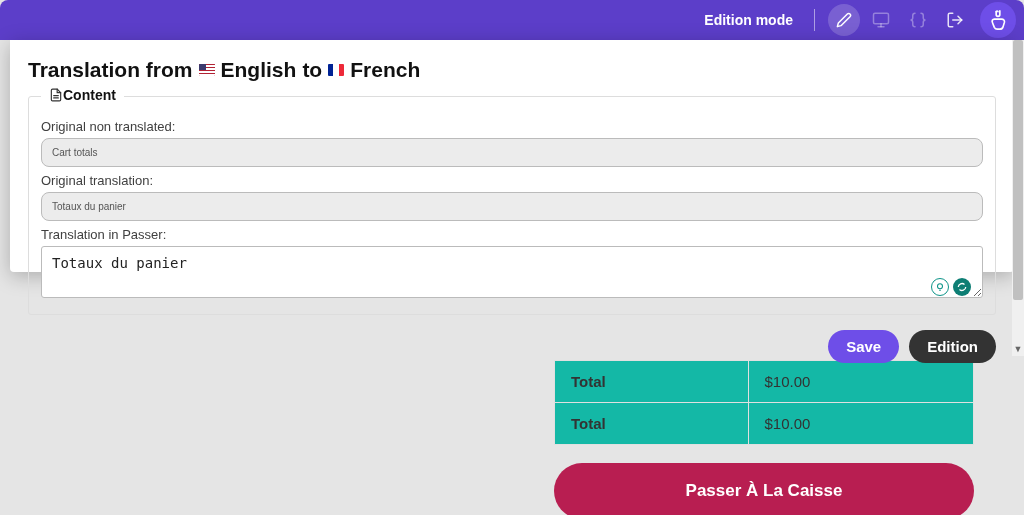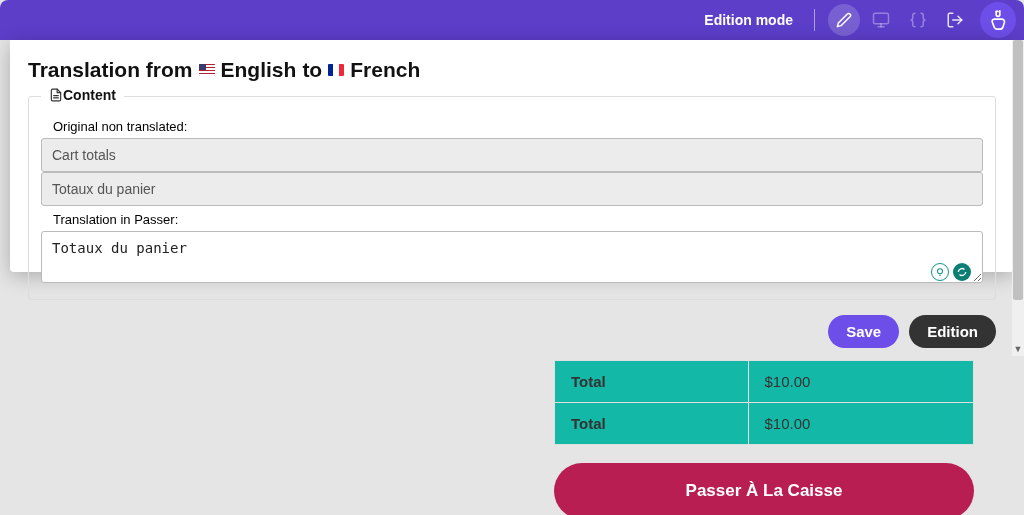--- a/index.html
+++ b/index.html
@@ -60,24 +60,24 @@
       border: 1px solid #ddd; border-radius: 3px; padding: 16px 12px 12px 12px;
       position: relative;
     }
     .legend {
       position: absolute; top: -10px; left: 12px; background: #fff;
       padding: 0 8px; font-size: 14px; font-weight: 700; color: #111;
       display: flex; align-items: center; 
     }
     .doc-icon { width: 14px; height: 14px; }
     
-    .field-label { font-size: 13px; color: #000000; margin: 6px 0 4px 12px; }
+    .field-label { font-size: 13px; color: #404040; margin: 6px 0 4px 0; }
     .field-readonly {
       width: 100%; padding: 8px 10px; background: #ececec;
-      border: 1px solid #bbb; border-radius: 3px; font-size: 14px; color: #555;
+      border: 1px solid #bbb; border-radius: 8px; font-size: 10px; color: #555;
     }
     .field-editable {
       width: 100%; padding: 8px 10px; background: #fff;
       border: 1px solid #bbb; border-radius: 3px; font-size: 14px; color: #222;
       height: 52px; resize: vertical; position: relative;
     }
     .textarea-wrap { position: relative; }
     .ta-controls {
       position: absolute; right: 12px; bottom: 6px; display: flex; gap: 4px;
     }
@@ -171,20 +171,21 @@
           <polyline points="14 2 14 8 20 8"></polyline>
           <line x1="8" y1="13" x2="16" y2="13"></line>
           <line x1="8" y1="17" x2="16" y2="17"></line>
         </svg>
       <span>Content</span>
     </div>
 
     <div class="field-label">Original non translated:</div>
     <input class="field-readonly" readonly="" value="Cart totals" style="">
 
+    <div class="field-label">Original translation:</div>
     <input class="field-readonly" readonly="" value="Totaux du panier" style="">
 
     <div class="field-label">Translation in Passer:</div>
     <div class="textarea-wrap">
       <textarea class="field-editable" style="">Totaux du panier</textarea>
       <div class="ta-controls">
         <div class="ta-dot teal">
           <svg width="10" height="10" viewBox="0 0 24 24" fill="none" stroke="#0d9488" stroke-width="2.5">
               <circle cx="12" cy="10" r="6"></circle>
               <line x1="10" y1="20" x2="14" y2="20"></line>

